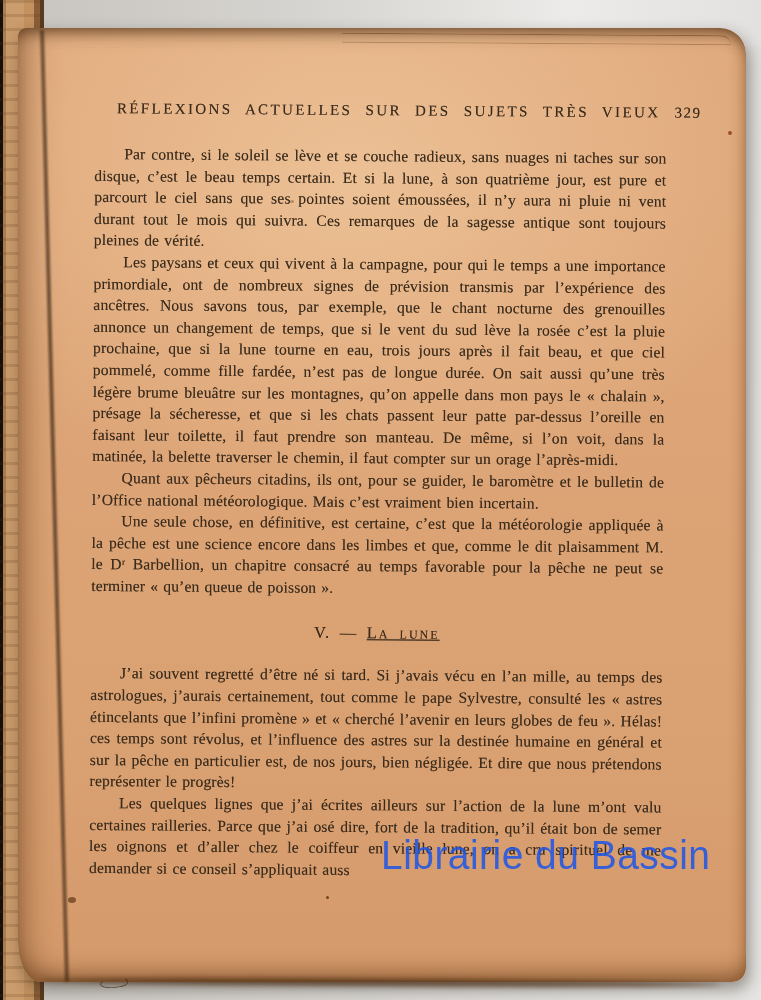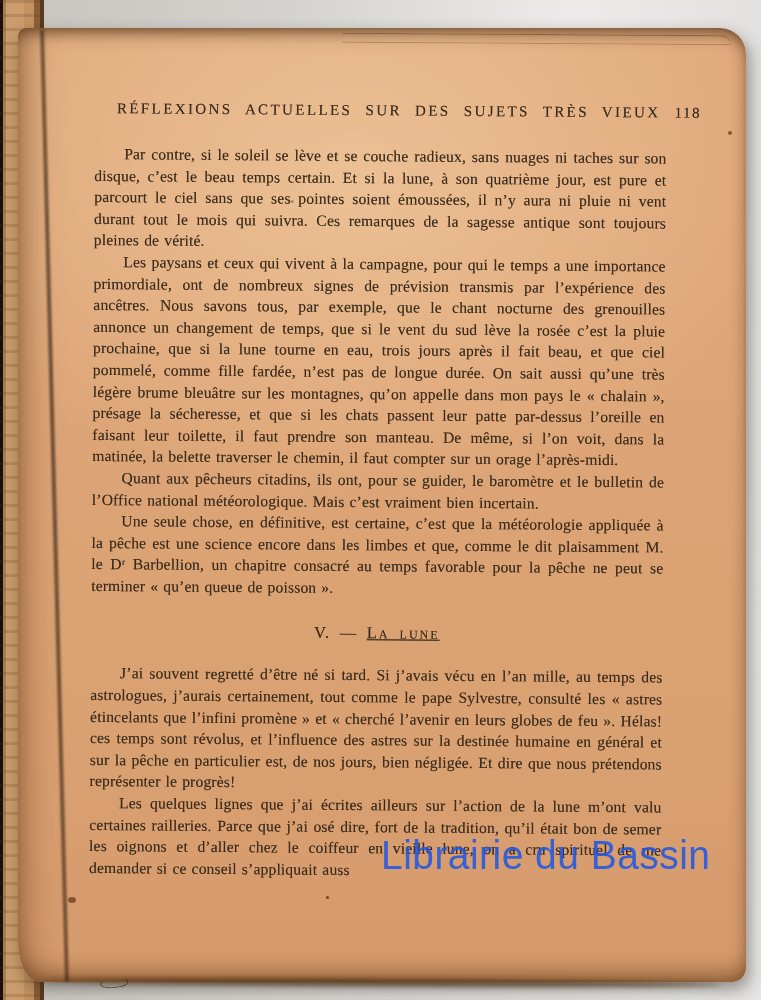--- a/index.html
+++ b/index.html
@@ -116,21 +116,21 @@
   <div class="left-stack"></div>
 
   <div class="page"></div>
   <div class="gutter-seam"></div>
   <div class="page-edge-lines"></div>
   <div class="bottom-edge"></div>
 
   <div class="text-area">
     <div class="running-head">
       <span class="title">RÉFLEXIONS ACTUELLES SUR DES SUJETS TRÈS VIEUX</span>
-      <span class="folio">118</span>
+      <span class="folio">329</span>
     </div>
 
     <div class="body">
       <p>Par contre, si le soleil se lève et se couche radieux, sans nuages ni taches sur son disque, c’est le beau temps certain. Et si la lune, à son quatrième jour, est pure et parcourt le ciel sans que ses pointes soient émoussées, il n’y aura ni pluie ni vent durant tout le mois qui suivra. Ces remarques de la sagesse antique sont toujours pleines de vérité.</p>
       <p>Les paysans et ceux qui vivent à la campagne, pour qui le temps a une importance primordiale, ont de nombreux signes de prévision transmis par l’expérience des ancêtres. Nous savons tous, par exemple, que le chant nocturne des grenouilles annonce un changement de temps, que si le vent du sud lève la rosée c’est la pluie prochaine, que si la lune tourne en eau, trois jours après il fait beau, et que ciel pommelé, comme fille fardée, n’est pas de longue durée. On sait aussi qu’une très légère brume bleuâtre sur les montagnes, qu’on appelle dans mon pays le « chalain », présage la sécheresse, et que si les chats passent leur patte par-dessus l’oreille en faisant leur toilette, il faut prendre son manteau. De même, si l’on voit, dans la matinée, la belette traverser le chemin, il faut compter sur un orage l’après-midi.</p>
       <p>Quant aux pêcheurs citadins, ils ont, pour se guider, le baromètre et le bulletin de l’Office national météorologique. Mais c’est vraiment bien incertain.</p>
       <p>Une seule chose, en définitive, est certaine, c’est que la météorologie appliquée à la pêche est une science encore dans les limbes et que, comme le dit plaisamment M. le Dʳ Barbellion, un chapitre consacré au temps favorable pour la pêche ne peut se terminer « qu’en queue de poisson ».</p>
 
       <div class="section-heading">
         <span>V.</span>

